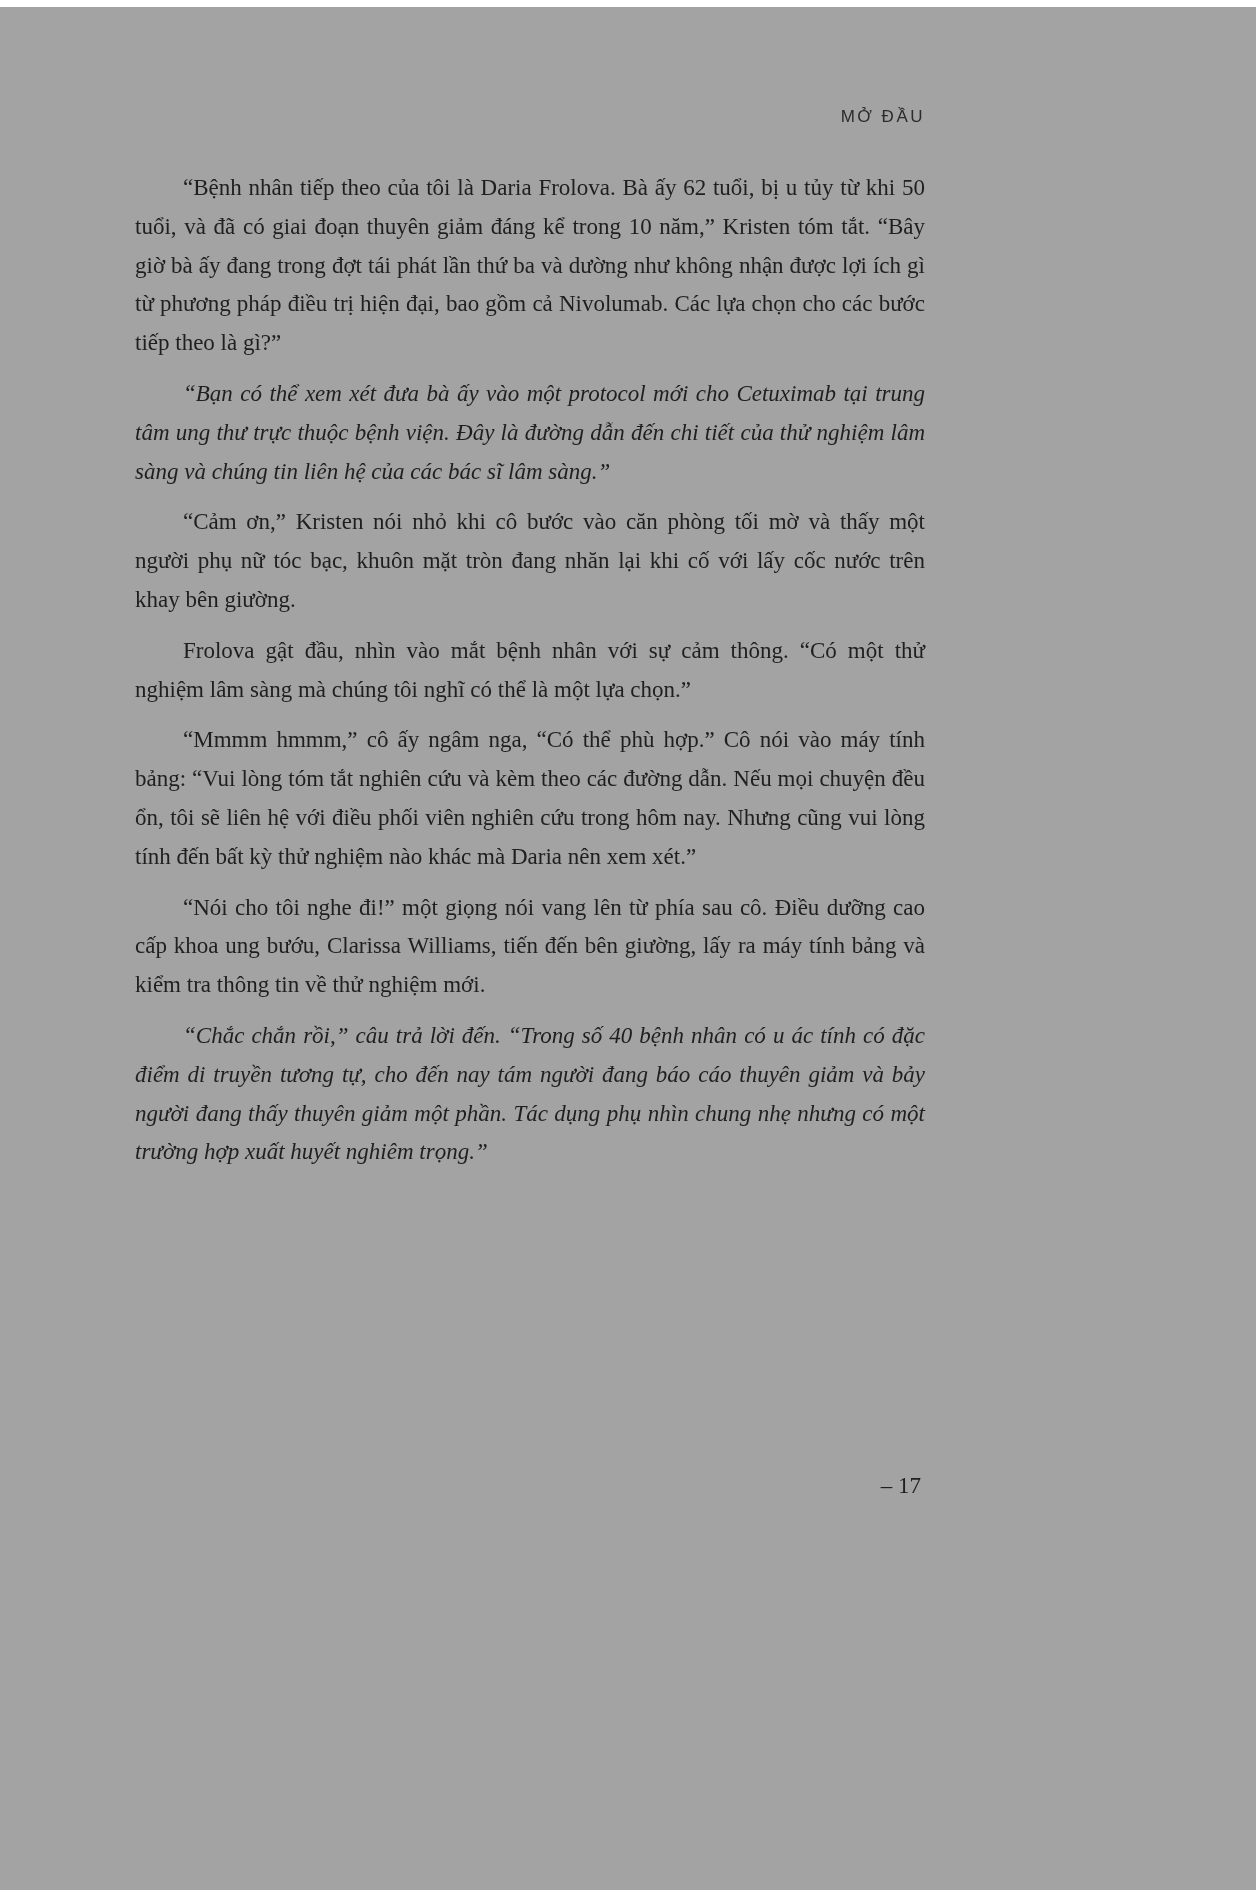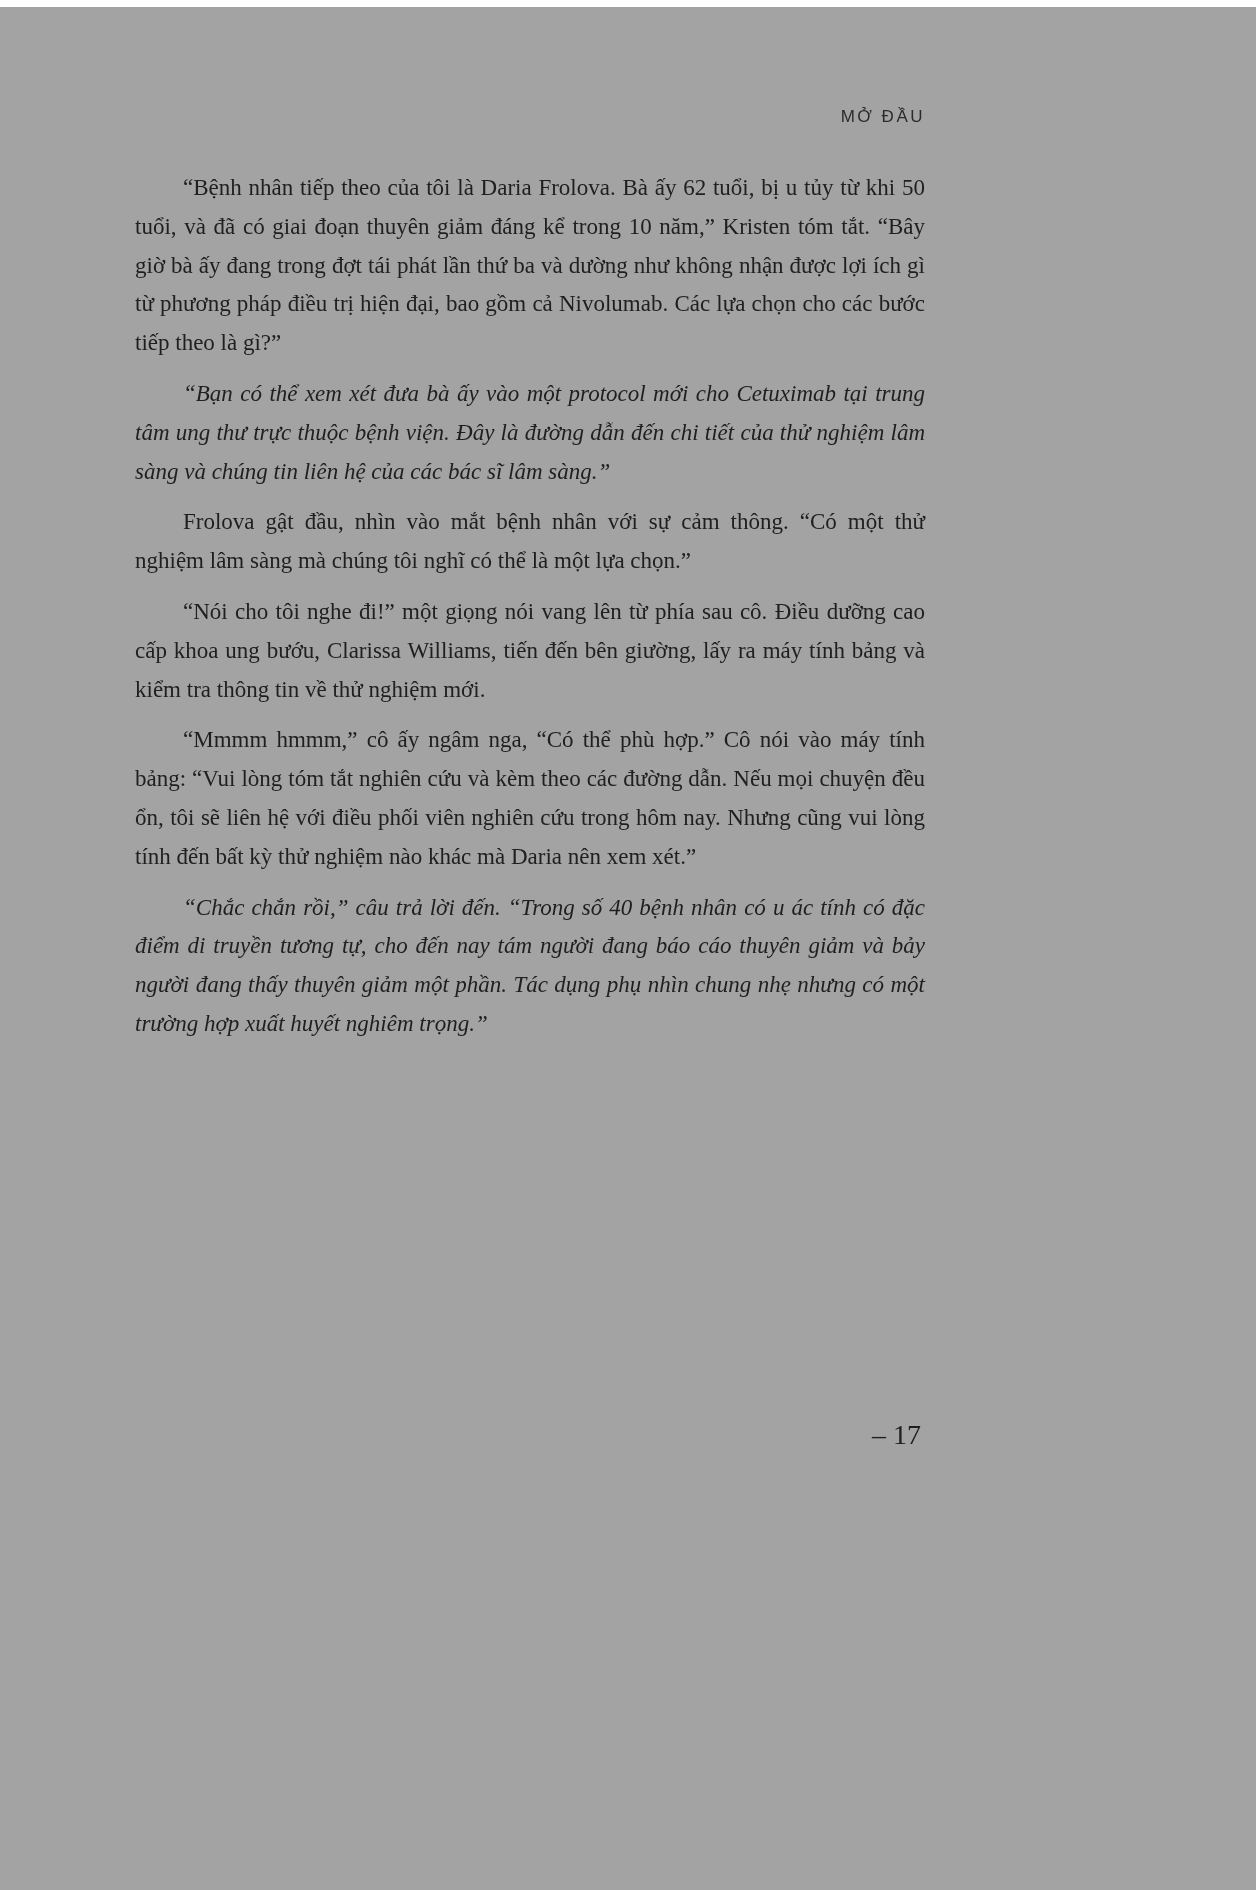--- a/index.html
+++ b/index.html
@@ -37,36 +37,37 @@
     text-align: justify;
     text-indent: 48px;
     margin: 0 0 12px 0;
     color: #1f1f1f;
   }
   .body-text p.italic {
     font-style: italic;
   }
   .page-number {
     position: absolute;
-    top: 1412px;
+    top: 1466px;
     right: 335px;
-    font-size: 28px;
+    font-size: 23px;
     color: #1f1f1f;
     font-family: "Liberation Serif", serif;
   }
 </style>
 </head>
 <body>
 
 <div class="page">
   <div class="content">
     <div class="running-header">MỞ ĐẦU</div>
     <div class="body-text">
       <p>“Bệnh nhân tiếp theo của tôi là Daria Frolova. Bà ấy 62 tuổi, bị u tủy từ khi 50 tuổi, và đã có giai đoạn thuyên giảm đáng kể trong 10 năm,” Kristen tóm tắt. “Bây giờ bà ấy đang trong đợt tái phát lần thứ ba và dường như không nhận được lợi ích gì từ phương pháp điều trị hiện đại, bao gồm cả Nivolumab. Các lựa chọn cho các bước tiếp theo là gì?”</p>
       <p class="italic">“Bạn có thể xem xét đưa bà ấy vào một protocol mới cho Cetuximab tại trung tâm ung thư trực thuộc bệnh viện. Đây là đường dẫn đến chi tiết của thử nghiệm lâm sàng và chúng tin liên hệ của các bác sĩ lâm sàng.”</p>
+      <p>“Cảm ơn,” Kristen nói nhỏ khi cô bước vào căn phòng tối mờ và thấy một người phụ nữ tóc bạc, khuôn mặt tròn đang nhăn lại khi cố với lấy cốc nước trên khay bên giường.</p>
       <p>Frolova gật đầu, nhìn vào mắt bệnh nhân với sự cảm thông. “Có một thử nghiệm lâm sàng mà chúng tôi nghĩ có thể là một lựa chọn.”</p>
+      <p>“Mmmm hmmm,” cô ấy ngâm nga, “Có thể phù hợp.” Cô nói vào máy tính bảng: “Vui lòng tóm tắt nghiên cứu và kèm theo các đường dẫn. Nếu mọi chuyện đều ổn, tôi sẽ liên hệ với điều phối viên nghiên cứu trong hôm nay. Nhưng cũng vui lòng tính đến bất kỳ thử nghiệm nào khác mà Daria nên xem xét.”</p>
       <p>“Nói cho tôi nghe đi!” một giọng nói vang lên từ phía sau cô. Điều dưỡng cao cấp khoa ung bướu, Clarissa Williams, tiến đến bên giường, lấy ra máy tính bảng và kiểm tra thông tin về thử nghiệm mới.</p>
-      <p>“Mmmm hmmm,” cô ấy ngâm nga, “Có thể phù hợp.” Cô nói vào máy tính bảng: “Vui lòng tóm tắt nghiên cứu và kèm theo các đường dẫn. Nếu mọi chuyện đều ổn, tôi sẽ liên hệ với điều phối viên nghiên cứu trong hôm nay. Nhưng cũng vui lòng tính đến bất kỳ thử nghiệm nào khác mà Daria nên xem xét.”</p>
       <p class="italic">“Chắc chắn rồi,” câu trả lời đến. “Trong số 40 bệnh nhân có u ác tính có đặc điểm di truyền tương tự, cho đến nay tám người đang báo cáo thuyên giảm và bảy người đang thấy thuyên giảm một phần. Tác dụng phụ nhìn chung nhẹ nhưng có một trường hợp xuất huyết nghiêm trọng.”</p>
     </div>
   </div>
   <div class="page-number">– 17</div>
 </div>
 
 </body></html>

